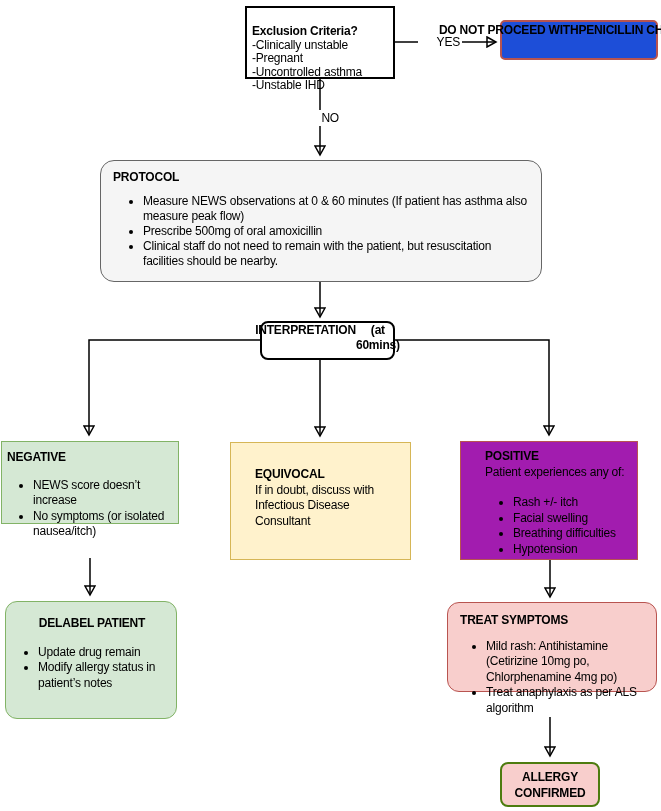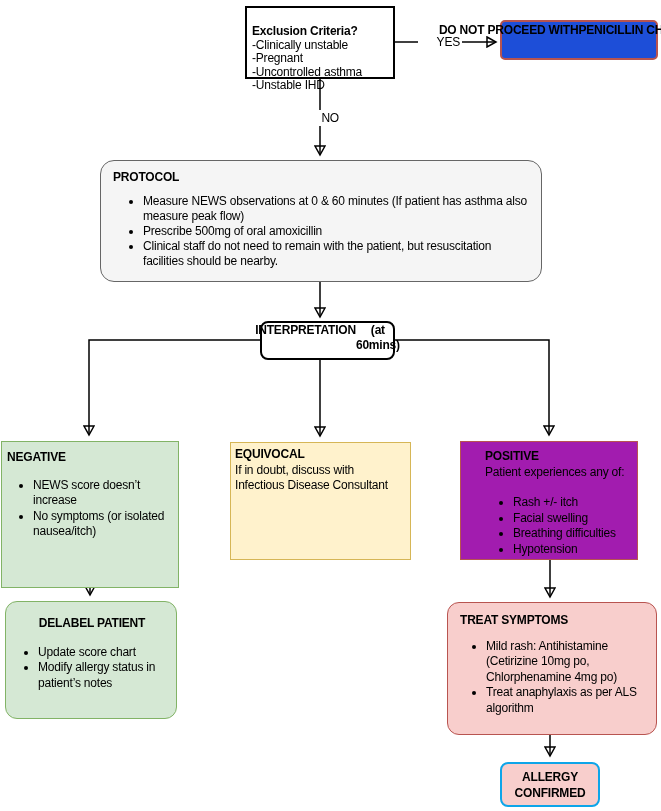--- a/index.html
+++ b/index.html
@@ -39,53 +39,53 @@
     padding:9px 12px;
   }
   .protocol ul { margin-top:9px; padding-left:30px; }
   .interpretation {
     left:260px; top:321px; width:135px; height:39px;
     background:#ffffff; border:2px solid #000; border-radius:8px;
     display:flex; flex-direction:row; justify-content:center;
     text-align:center; font-weight:bold; line-height:15px;
   }
   .negative {
-    left:1px; top:441px; width:178px; height:147px;
+    left:1px; top:441px; width:178px; height:83px;
     background:#d5e8d4; border:1.5px solid #82b366;
     padding:8px 4px 8px 5px; line-height:15.5px;
   }
   .negative ul { margin-top:12px; padding-left:26px; }
   .equivocal {
     left:230px; top:442px; width:181px; height:118px;
     background:#fff2cc; border:1.5px solid #d6b656;
-    padding:4px; line-height:15.5px;
+    padding:24px; line-height:15.5px;
   }
   .equivocal .body { margin-top:0; }
   .positive {
     left:460px; top:441px; width:178px; height:119px;
     background:#a21caf; border:1.5px solid #b85450;
     padding:7px 6px 7px 24px; line-height:15.5px;
   }
   .positive ul { margin-top:15px; padding-left:28px; }
   .delabel {
     left:5px; top:601px; width:172px; height:118px;
     background:#d5e8d4; border:1.5px solid #82b366; border-radius:12px;
     padding:14px 4px 6px 6px; line-height:15.5px;
   }
   .delabel .title { text-align:center; }
   .delabel ul { margin-top:13px; padding-left:26px; }
   .treat {
-    left:447px; top:602px; width:210px; height:133px;
+    left:447px; top:602px; width:210px; height:90px;
     background:#f8cecc; border:1.5px solid #b85450; border-radius:12px;
     padding:10px 10px 8px 12px; line-height:15.5px;
   }
   .treat ul { margin-top:10px; padding-left:26px; }
   .allergy {
     left:500px; top:762px; width:100px; height:45px;
-    background:#f8cecc; border:2px solid #0ea5e9; border-radius:8px;
+    background:#f8cecc; border:2px solid #4d7c0f; border-radius:8px;
     display:flex; flex-direction:column; justify-content:center;
     text-align:center; font-weight:bold; line-height:16px;
   }
   .edge-label {
     position:absolute; background:#ffffff; text-align:right;
     padding:0 2px; line-height:16px;
   }
   .yes-label { left:418px; top:34px; width:40px; }
   .no-label  { left:303px; top:110px; width:34px; }
 </style>
@@ -161,21 +161,21 @@
       <li>Rash +/- itch</li>
       <li>Facial swelling</li>
       <li>Breathing difficulties</li>
       <li>Hypotension</li>
     </ul>
   </div>
 
   <div class="node delabel">
     <div class="title">DELABEL PATIENT</div>
     <ul>
-      <li>Update score chart</li>
+      <li>Update drug remain</li>
       <li>Modify allergy status in patient’s notes</li>
     </ul>
   </div>
 
   <div class="node treat">
     <div class="title">TREAT SYMPTOMS</div>
     <ul>
       <li>Mild rash: Antihistamine (Cetirizine 10mg po, Chlorphenamine 4mg po)</li>
       <li>Treat anaphylaxis as per ALS algorithm</li>
     </ul>

